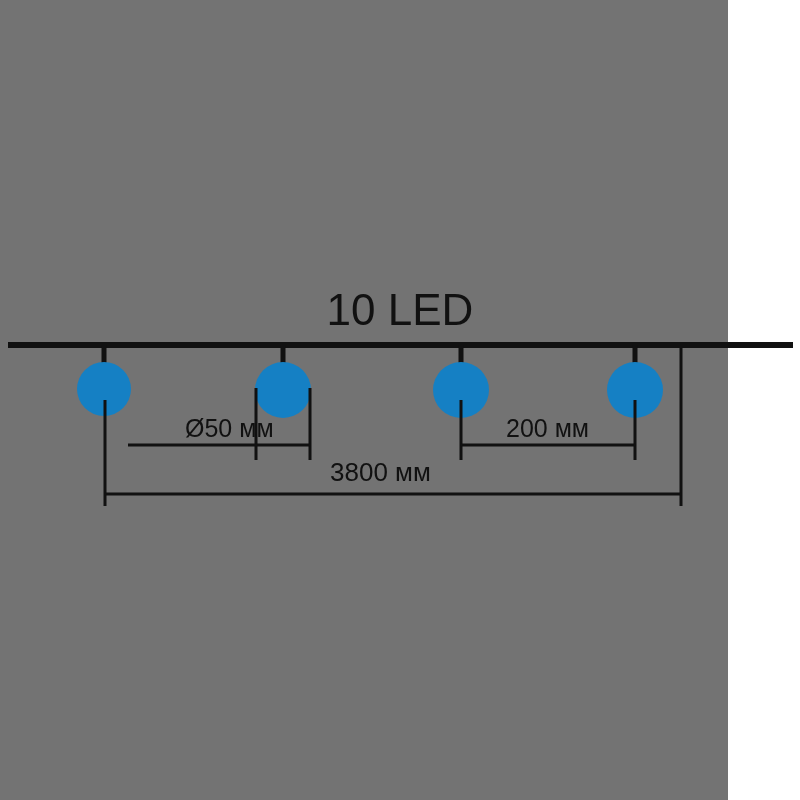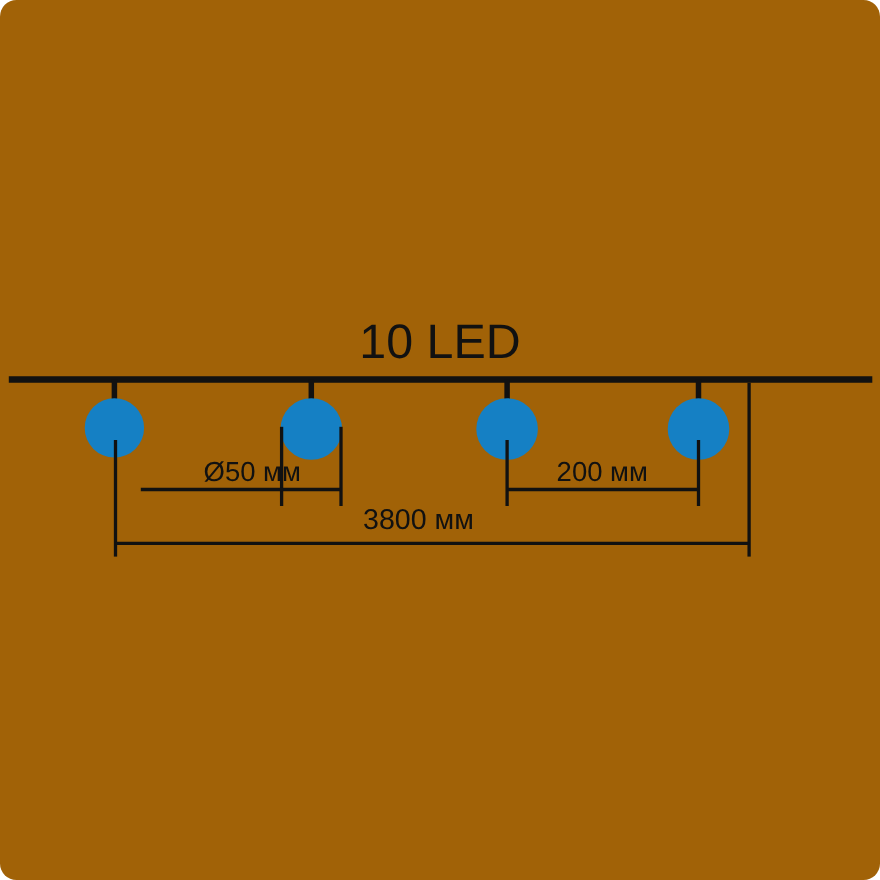--- a/index.html
+++ b/index.html
@@ -8,24 +8,23 @@
     background: #ffffff;
   }
   body {
     width: 800px;
     height: 800px;
     font-family: "Liberation Sans", sans-serif;
     overflow: hidden;
   }
   #diagram-root {
     position: relative;
-    width: 800px;
+    width: 728px;
     height: 800px;
-    background: #a16207;
-    border-radius: 15px;
+    background: #737373;
   }
   #led-svg {
     display: block;
     width: 800px;
     height: 800px;
   }
   .dim-text {
     font-family: "Liberation Sans", sans-serif;
     fill: #111111;
   }

